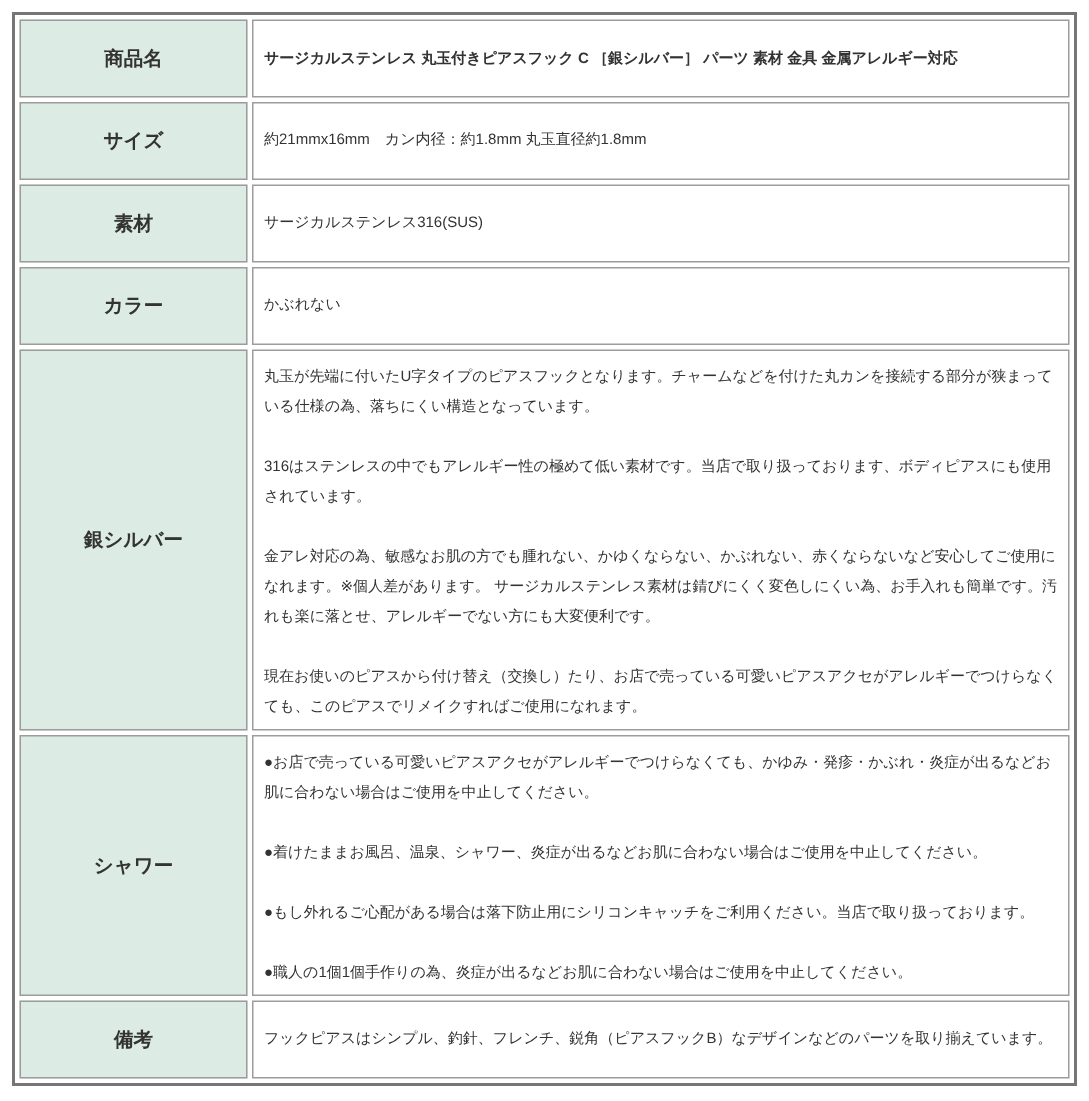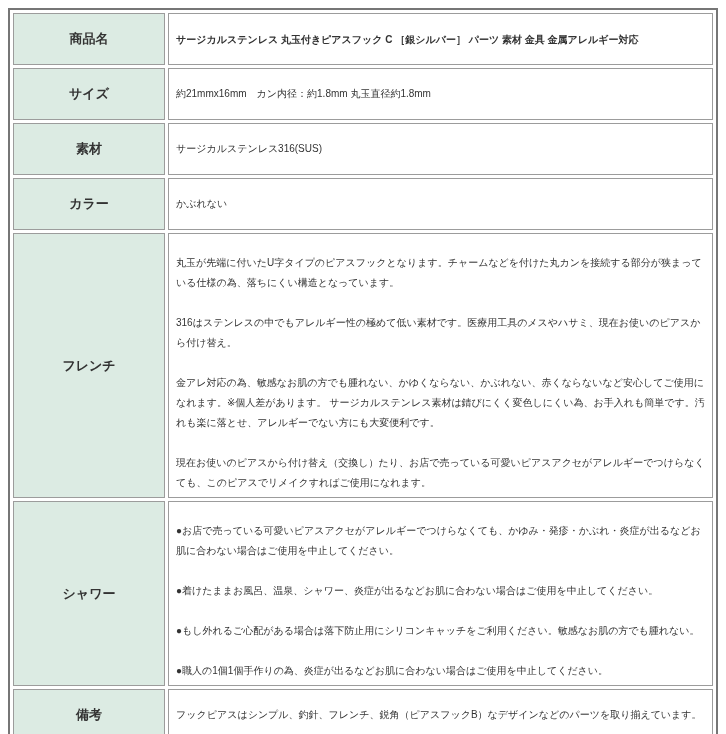--- a/index.html
+++ b/index.html
@@ -49,21 +49,21 @@
     font-weight: bold;
     line-height: 21px;
   }
   table.spec-table td.single {
     height: 23px;
   }
   table.spec-table td.tall {
     vertical-align: middle;
   }
   table.spec-table td p {
-    margin: 15px 0 20px 0;
+    margin: 4px 0 20px 0;
   }
   table.spec-table td p:last-child {
     margin-bottom: 0;
   }
   tr.row-name td   { height: 47px; vertical-align: middle; }
   tr.row-remark td { height: 63px; vertical-align: middle; margin-top: 21px; }
 </style>
 </head>
 <body>
 
@@ -79,34 +79,34 @@
       </tr>
       <tr>
         <th>素材</th>
         <td class="single">サージカルステンレス316(SUS)</td>
       </tr>
       <tr>
         <th>カラー</th>
         <td class="single">かぶれない</td>
       </tr>
       <tr>
-        <th>フレンチ</th>
+        <th>銀シルバー</th>
         <td class="tall">
           <p>丸玉が先端に付いたU字タイプのピアスフックとなります。チャームなどを付けた丸カンを接続する部分が狭まっている仕様の為、落ちにくい構造となっています。</p>
-          <p>316はステンレスの中でもアレルギー性の極めて低い素材です。医療用工具のメスやハサミ、現在お使いのピアスから付け替え。</p>
+          <p>316はステンレスの中でもアレルギー性の極めて低い素材です。当店で取り扱っております、ボディピアスにも使用されています。</p>
           <p>金アレ対応の為、敏感なお肌の方でも腫れない、かゆくならない、かぶれない、赤くならないなど安心してご使用になれます。※個人差があります。 サージカルステンレス素材は錆びにくく変色しにくい為、お手入れも簡単です。汚れも楽に落とせ、アレルギーでない方にも大変便利です。</p>
           <p>現在お使いのピアスから付け替え（交換し）たり、お店で売っている可愛いピアスアクセがアレルギーでつけらなくても、このピアスでリメイクすればご使用になれます。</p>
         </td>
       </tr>
       <tr>
         <th>シャワー</th>
         <td class="tall">
           <p>●お店で売っている可愛いピアスアクセがアレルギーでつけらなくても、かゆみ・発疹・かぶれ・炎症が出るなどお肌に合わない場合はご使用を中止してください。</p>
           <p>●着けたままお風呂、温泉、シャワー、炎症が出るなどお肌に合わない場合はご使用を中止してください。</p>
-          <p>●もし外れるご心配がある場合は落下防止用にシリコンキャッチをご利用ください。敏感なお肌の方でも腫れない。</p>
+          <p>●もし外れるご心配がある場合は落下防止用にシリコンキャッチをご利用ください。当店で取り扱っております。</p>
           <p>●職人の1個1個手作りの為、炎症が出るなどお肌に合わない場合はご使用を中止してください。</p>
         </td>
       </tr>
       <tr class="row-remark">
         <th>備考</th>
         <td class="single">フックピアスはシンプル、釣針、フレンチ、鋭角（ピアスフックB）なデザインなどのパーツを取り揃えています。</td>
       </tr>
     </tbody>
 </table>
 

